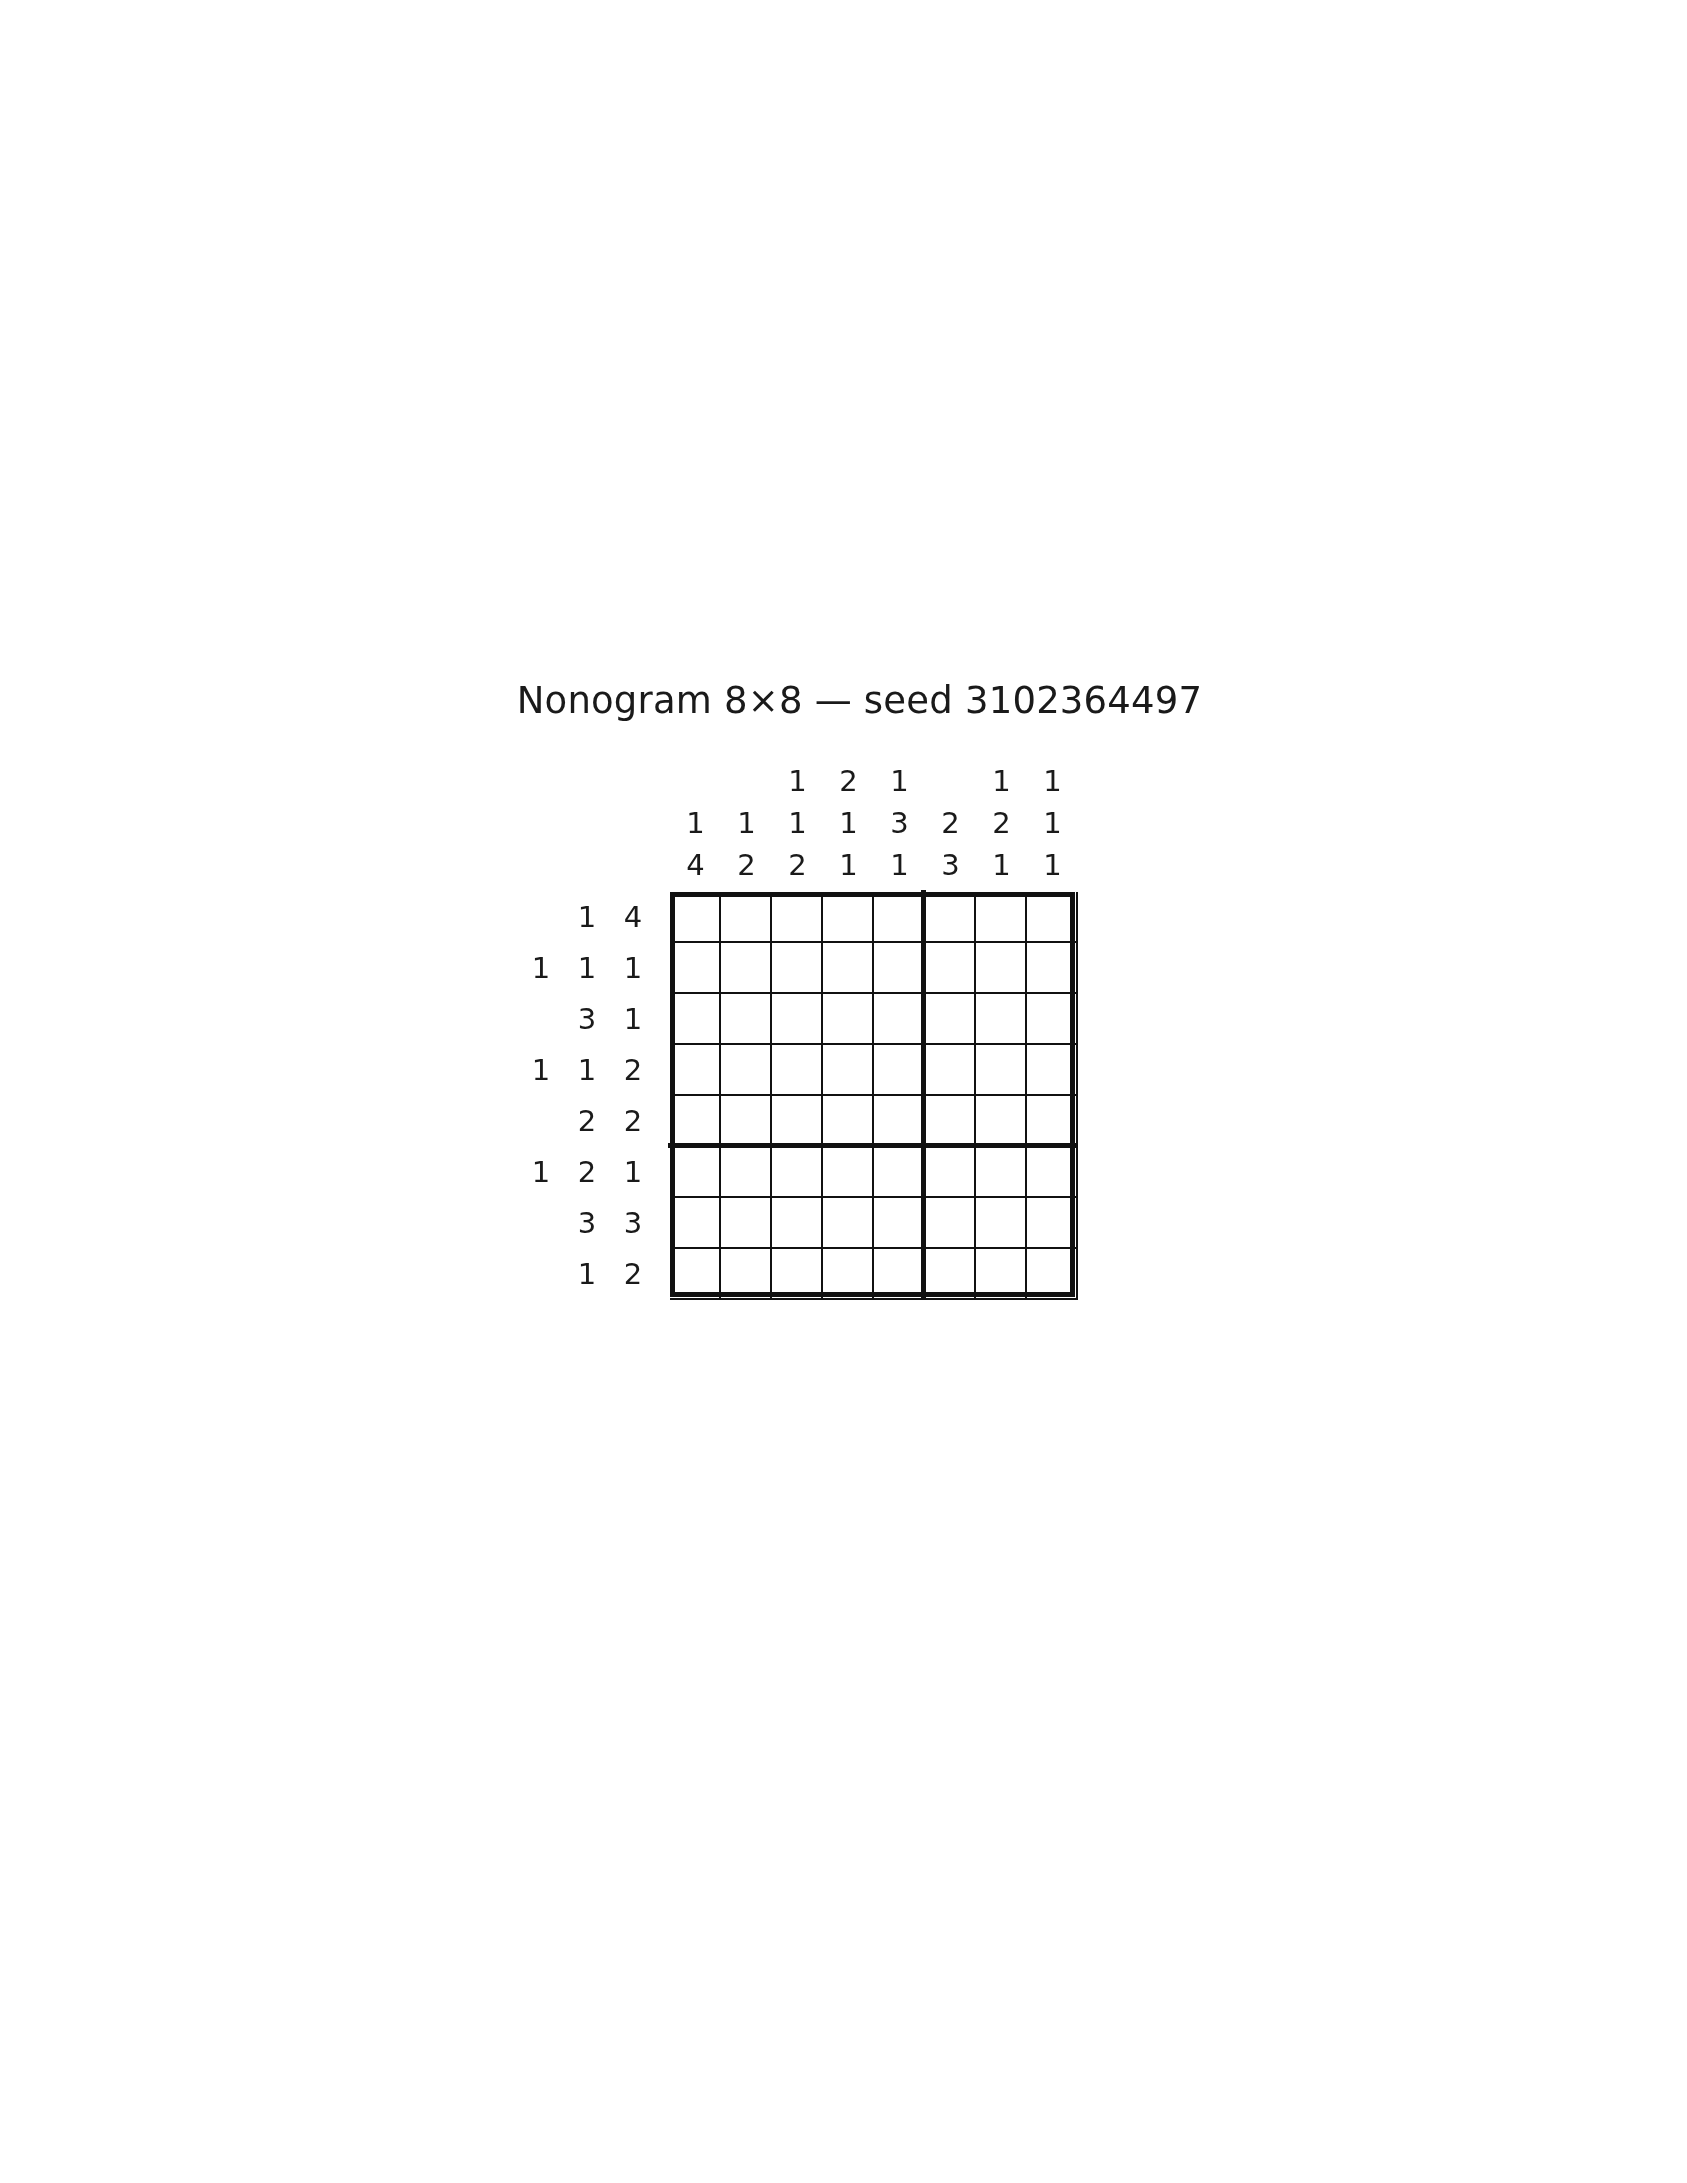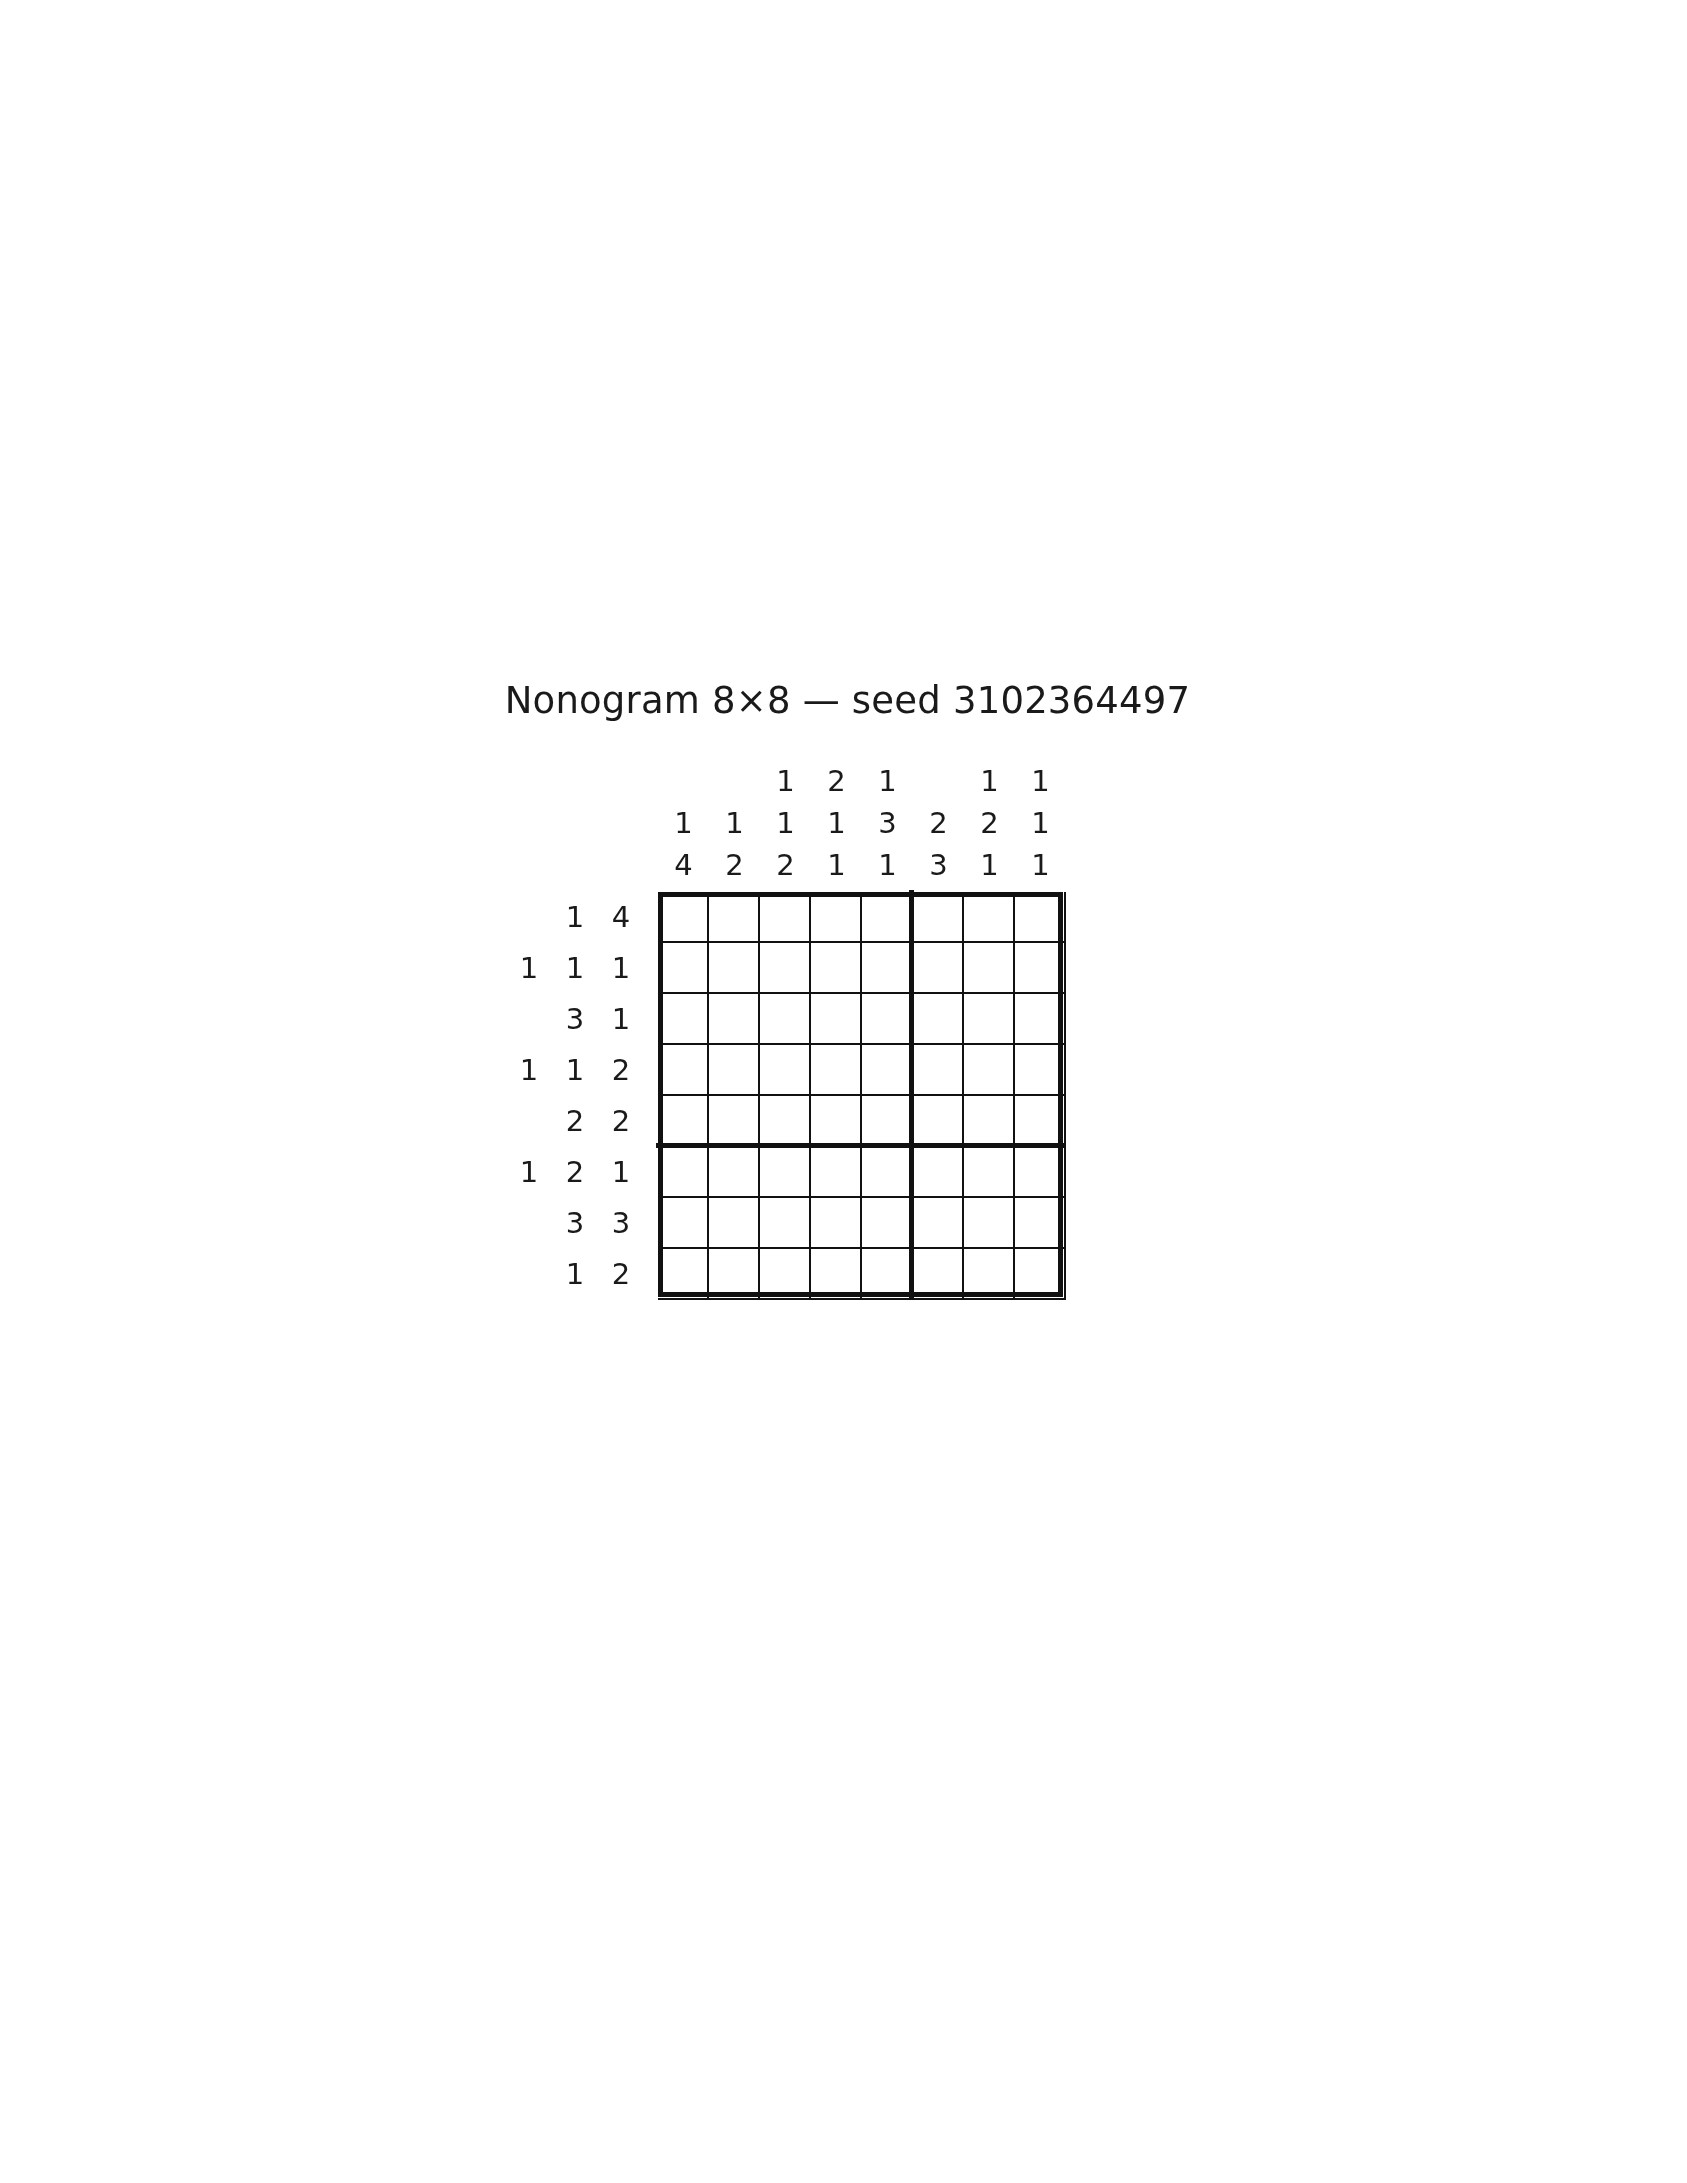--- a/index.html
+++ b/index.html
@@ -11,21 +11,21 @@
     width: 1687px;
     height: 2183px;
     font-family: "DejaVu Sans", sans-serif;
     color: #1a1a1a;
     position: relative;
     overflow: hidden;
   }
 
   .puzzle-wrap {
     position: absolute;
-    left: 4px;
+    left: 16px;
     top: 0;
     width: 1370px;
     height: 2183px;
   }
 
   .title {
     position: absolute;
     left: 0;
     top: 679px;
     width: 1687px;

